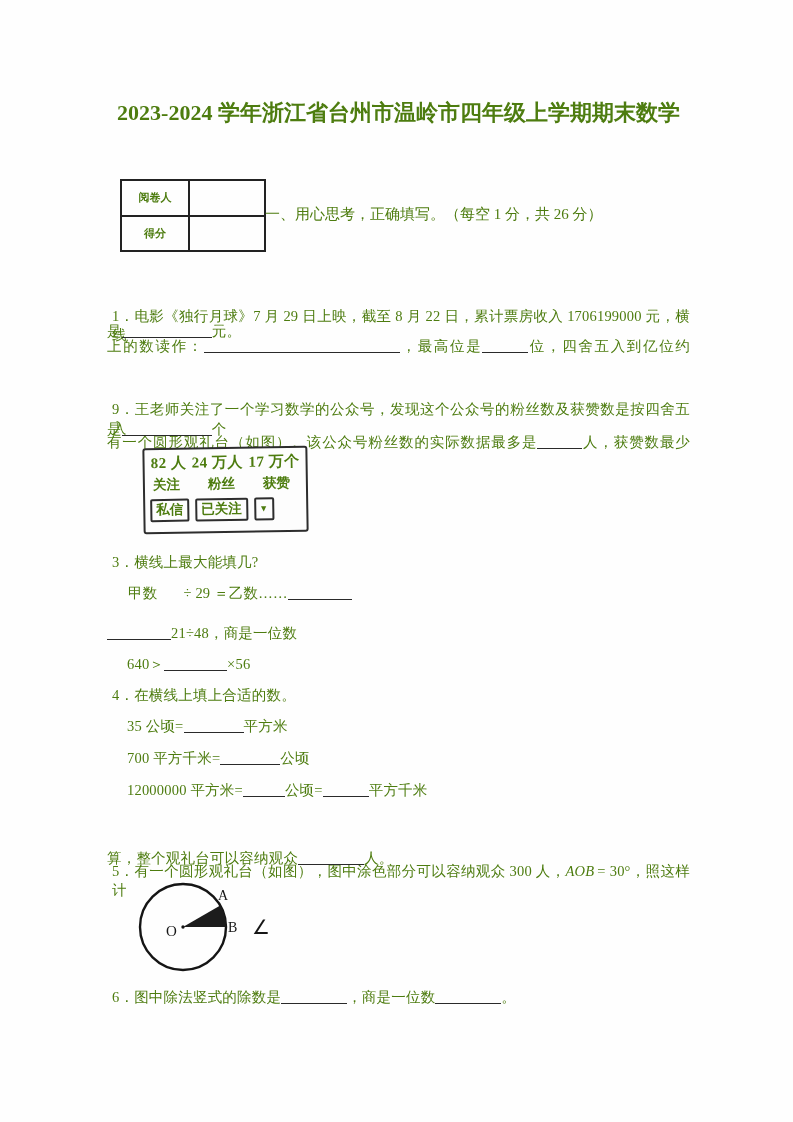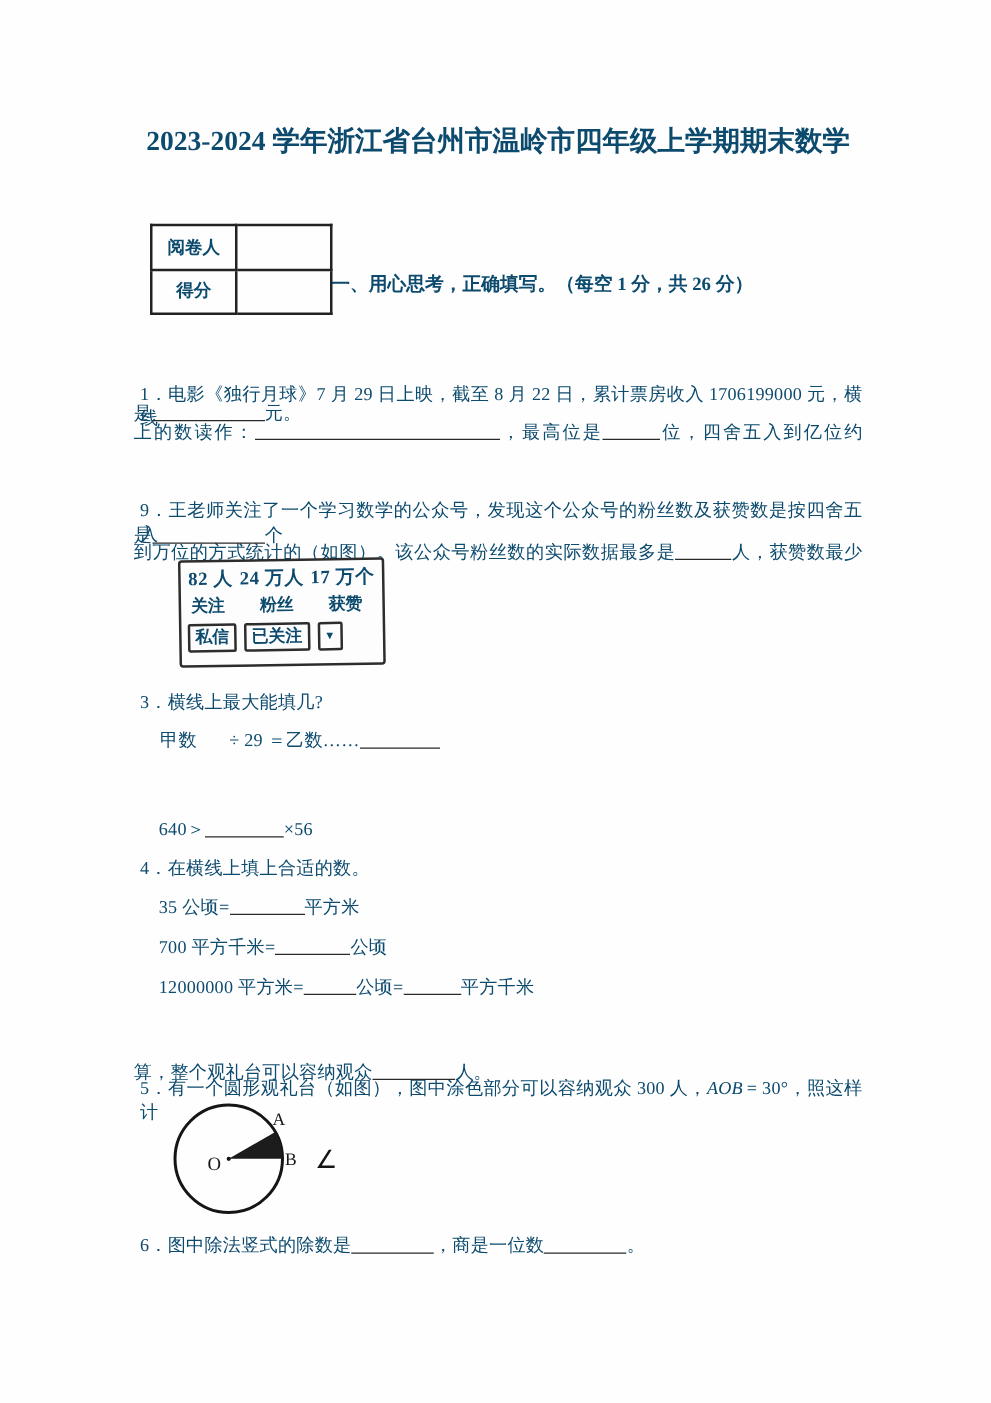--- a/index.html
+++ b/index.html
@@ -1,36 +1,36 @@
 <!DOCTYPE html>
 <html><head>
 <meta charset="utf-8">
 <style>
   html,body { margin:0; padding:0; background:#ffffff; }
   .page {
     position:relative; width:793px; height:1122px; background:#fefefe;
-    font-family:"Liberation Serif","DejaVu Serif",serif; color:#0c4a6e;
+    font-family:"Liberation Serif","DejaVu Serif",serif; color:#4d7c0f;
     overflow:hidden;
   }
   .title-line {
     position:absolute; left:107px; width:583px; text-align:center;
     font-size:22px; font-weight:bold; line-height:30px; white-space:nowrap;
   }
   .grader {
     position:absolute; left:120px; top:179px; border-collapse:collapse;
   }
   .grader td {
-    border:2px solid #222; font-weight:bold; font-size:14px;
+    border:2px solid #222; font-weight:bold; font-size:11px;
     text-align:center; vertical-align:middle;
   }
   .grader td.lbl { width:64px; height:31.5px; }
   .grader td.val { width:72px; }
   .sec {
-    position:absolute; left:265px; top:219px; font-size:15px;
-    font-weight:bold; white-space:nowrap; line-height:19px;
+    position:absolute; left:265px; top:205px; font-size:15px;
+    font-weight:normal; white-space:nowrap; line-height:19px;
   }
   .ln {
     position:absolute; left:107px; font-size:14.5px; line-height:19px;
     white-space:nowrap; letter-spacing:0.2px;
   }
   .just {
     white-space:normal; text-align:justify; text-align-last:justify;
     letter-spacing:0.2px;
     margin-top:46px;
   }
@@ -86,21 +86,21 @@
   </tbody>
     </table>
 
   <div class="sec">一、用心思考，正确填写。（每空 1 分，共 26 分）</div>
 
   <div class="ln just" style="left:112px;top:261px;width:578px">1．电影《独行月球》7 月 29 日上映，截至 8 月 22 日，累计票房收入 1706199000 元，横线</div>
   <div class="ln just" style="left:107px;top:291px;width:583px"><span>上的数读作：</span><span class="blank" style="width:196px"></span><span>，最高位是</span><span class="blank" style="width:46px"></span><span>位，四舍五入到亿位约</span></div>
   <div class="ln" style="top:322px"><span>是</span><span class="blank" style="width:90px"></span><span>元。</span></div>
 
   <div class="ln just" style="left:112px;top:354px;width:578px">9．王老师关注了一个学习数学的公众号，发现这个公众号的粉丝数及获赞数是按四舍五入</div>
-  <div class="ln just" style="left:107px;top:387px;width:583px"><span>到万位的方式统计的（如图）。该公众号粉丝数的实际数据最多是</span><span class="blank" style="width:45px"></span><span>人，获赞数最少</span></div>
+  <div class="ln just" style="left:107px;top:387px;width:583px"><span>有一个圆形观礼台（如图）。该公众号粉丝数的实际数据最多是</span><span class="blank" style="width:45px"></span><span>人，获赞数最少</span></div>
   <div class="ln" style="top:420px"><span>是</span><span class="blank" style="width:90px"></span><span>个</span></div>
 
   <div class="fig2">
     <div class="row1">
       <span>82 人</span>
       <span>24 万人</span>
       <span>17 万个</span>
     </div>
     <div class="row2">
       <span>关注</span>
@@ -109,20 +109,21 @@
     </div>
     <div class="row3">
       <span class="btn">私信</span>
       <span class="btn">已关注</span>
       <span class="btn btn-arrow">▼</span>
     </div>
   </div>
 
   <div class="ln" style="left:112px;top:553px">3．横线上最大能填几?</div>
   <div class="ln" style="left:128px;top:584px"><span>甲数</span><span class="gap" style="width:26px"></span><span>÷ 29 ＝乙数……</span><span class="blank" style="width:64px"></span></div>
+  <div class="ln" style="top:624px"><span class="blank" style="width:64px"></span><span>21÷48，商是一位数</span></div>
   <div class="ln" style="left:127px;top:655px"><span>640＞</span><span class="blank" style="width:63px"></span><span>×56</span></div>
 
   <div class="ln" style="left:112px;top:686px">4．在横线上填上合适的数。</div>
   <div class="ln" style="left:127px;top:717px"><span>35 公顷=</span><span class="blank" style="width:60px"></span><span>平方米</span></div>
   <div class="ln" style="left:127px;top:749px"><span>700 平方千米=</span><span class="blank" style="width:60px"></span><span>公顷</span></div>
   <div class="ln" style="left:127px;top:781px"><span>12000000 平方米=</span><span class="blank" style="width:42px"></span><span>公顷=</span><span class="blank" style="width:46px"></span><span>平方千米</span></div>
 
   <div class="ln just" style="left:112px;top:816px;width:578px"><span>5．有一个圆形观礼台（如图），图中涂色部分可以容纳观众 300 人，</span><span class="math"><i>AOB</i><span>= 30°</span></span><span>，照这样计</span></div>
   <div class="ln" style="top:849px"><span>算，整个观礼台可以容纳观众</span><span class="blank" style="width:66px"></span><span>人。</span></div>
 

